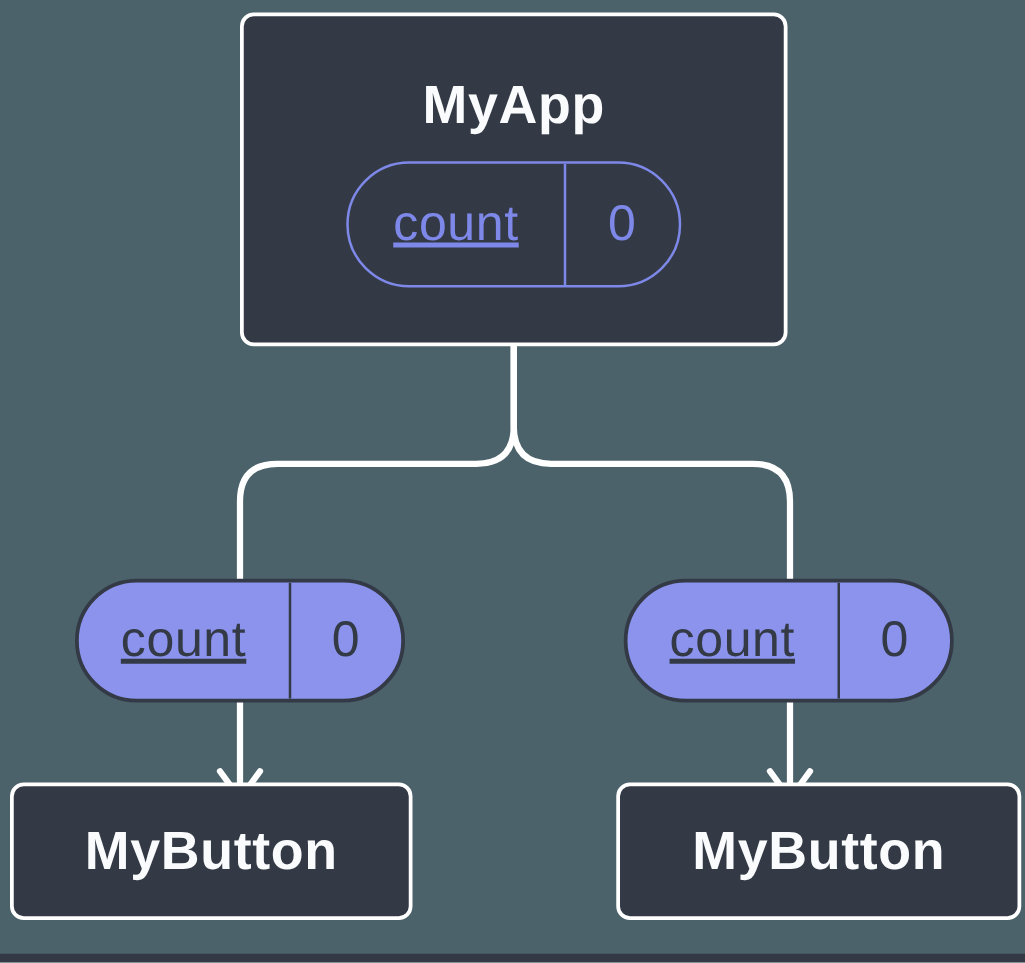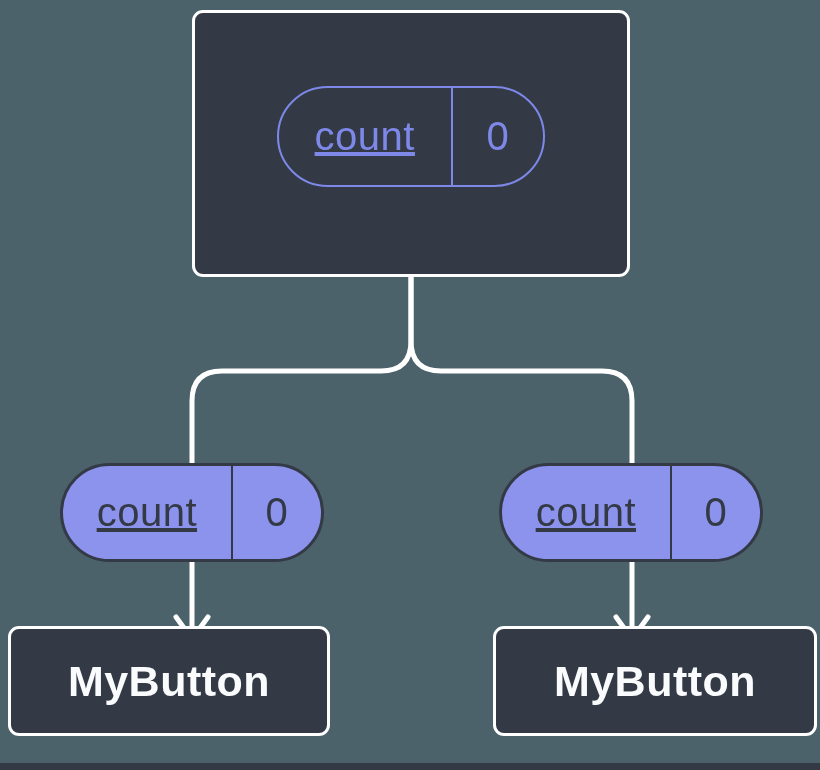--- a/index.html
+++ b/index.html
@@ -111,20 +111,21 @@
       <path d="M 411 277 L 411 341 Q 411 371 381 371 L 222 371 Q 192 371 192 401 L 192 466"></path>
       <path d="M 411 277 L 411 341 Q 411 371 441 371 L 602 371 Q 632 371 632 401 L 632 466"></path>
       <path d="M 192 560 L 192 637"></path>
       <path d="M 176 617 L 192 639 L 208 617"></path>
       <path d="M 632 560 L 632 637"></path>
       <path d="M 616 617 L 632 639 L 648 617"></path>
     </g>
   </svg>
 
   <div class="node node-root">
+    <div class="node-title">MyApp</div>
     <div class="pill pill-state">
       <div class="pill-label-cell">count</div>
       <div class="pill-value-cell">0</div>
     </div>
   </div>
 
   <div class="pill pill-prop pill-prop-left">
     <div class="pill-label-cell">count</div>
     <div class="pill-value-cell">0</div>
   </div>

